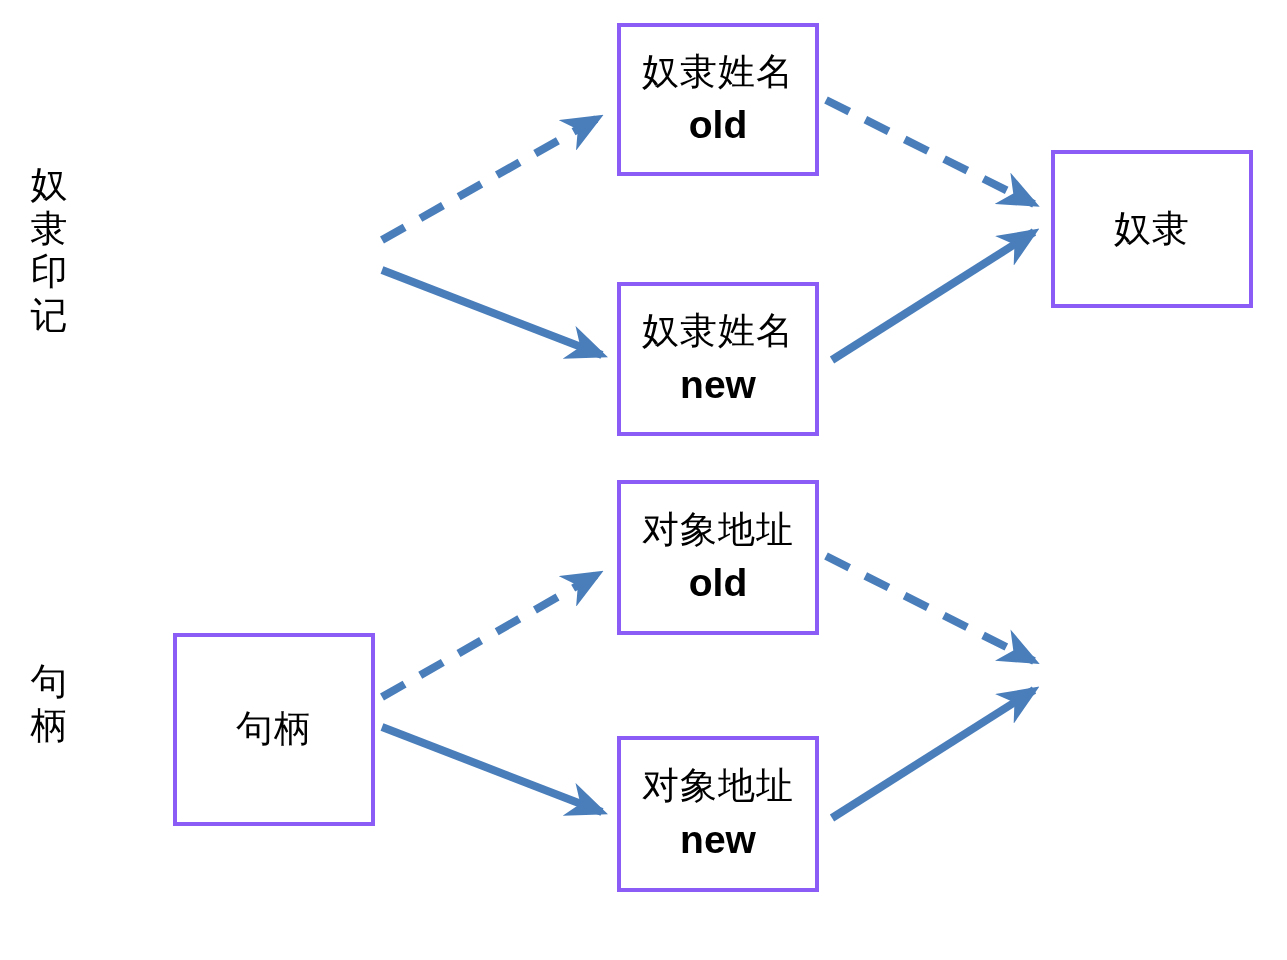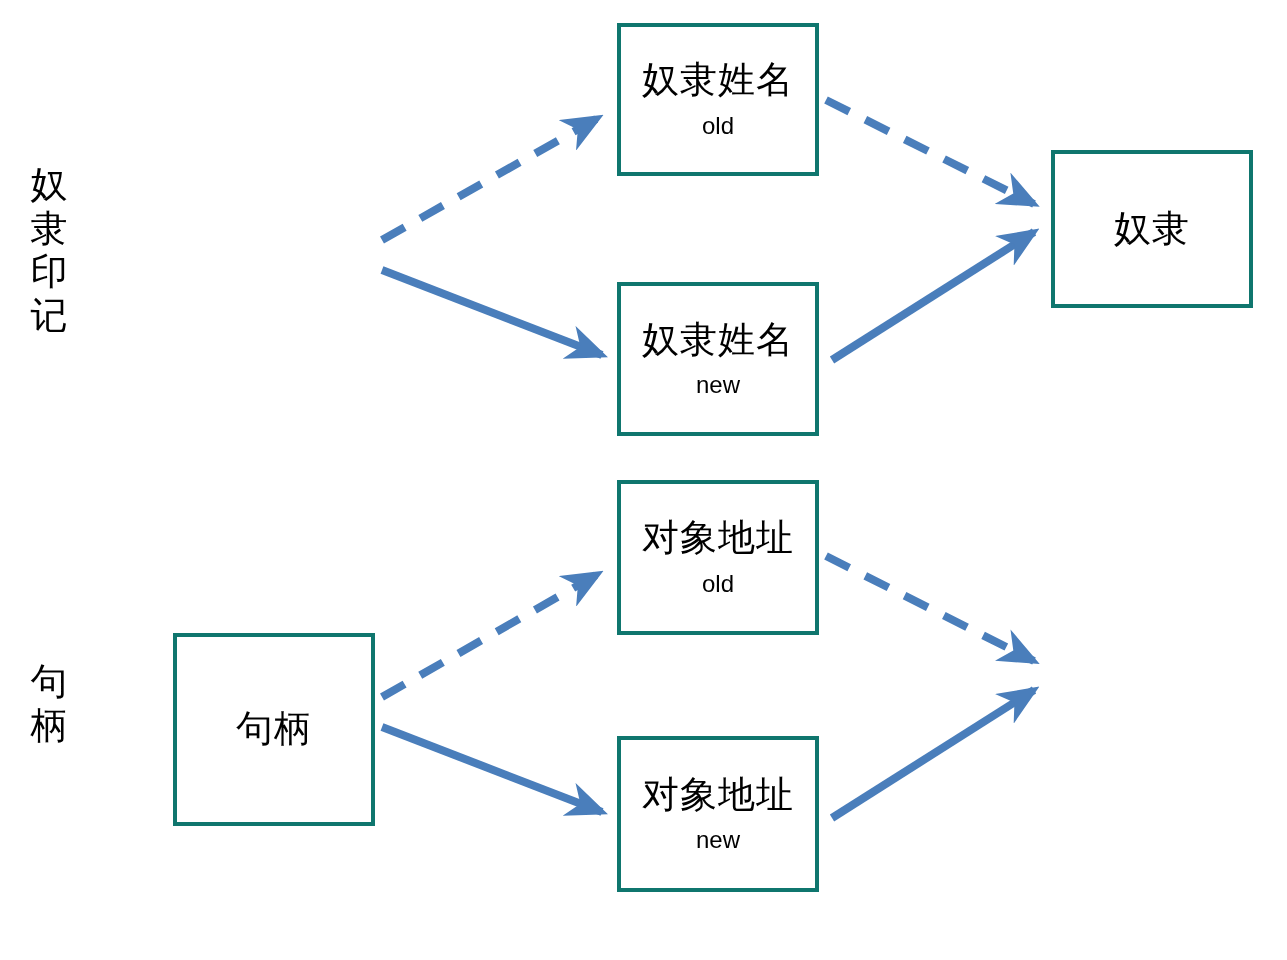--- a/index.html
+++ b/index.html
@@ -21,41 +21,41 @@
     position: absolute;
     left: 0;
     top: 0;
     width: 1287px;
     height: 960px;
     pointer-events: none;
   }
   .node {
     position: absolute;
     box-sizing: border-box;
-    border: 4px solid #0f766e;
+    border: 4px solid #8b5cf6;
     background: #ffffff;
     display: flex;
     flex-direction: column;
     align-items: center;
     justify-content: center;
     text-align: center;
     color: #000000;
     line-height: 1.15;
   }
   .node .cn {
     font-family: "Liberation Serif", "DejaVu Serif", serif;
     font-size: 37px;
     font-weight: normal;
     letter-spacing: 1px;
     white-space: nowrap;
   }
   .node .en {
     font-family: "Liberation Sans", "DejaVu Sans", sans-serif;
-    font-size: 24px;
-    font-weight: normal;
+    font-size: 39px;
+    font-weight: bold;
     margin-top: 10px;
     white-space: nowrap;
   }
   .group-label {
     position: absolute;
     width: 66px;
     text-align: center;
     color: #000000;
     font-family: "Liberation Serif", "DejaVu Serif", serif;
     font-size: 37px;

